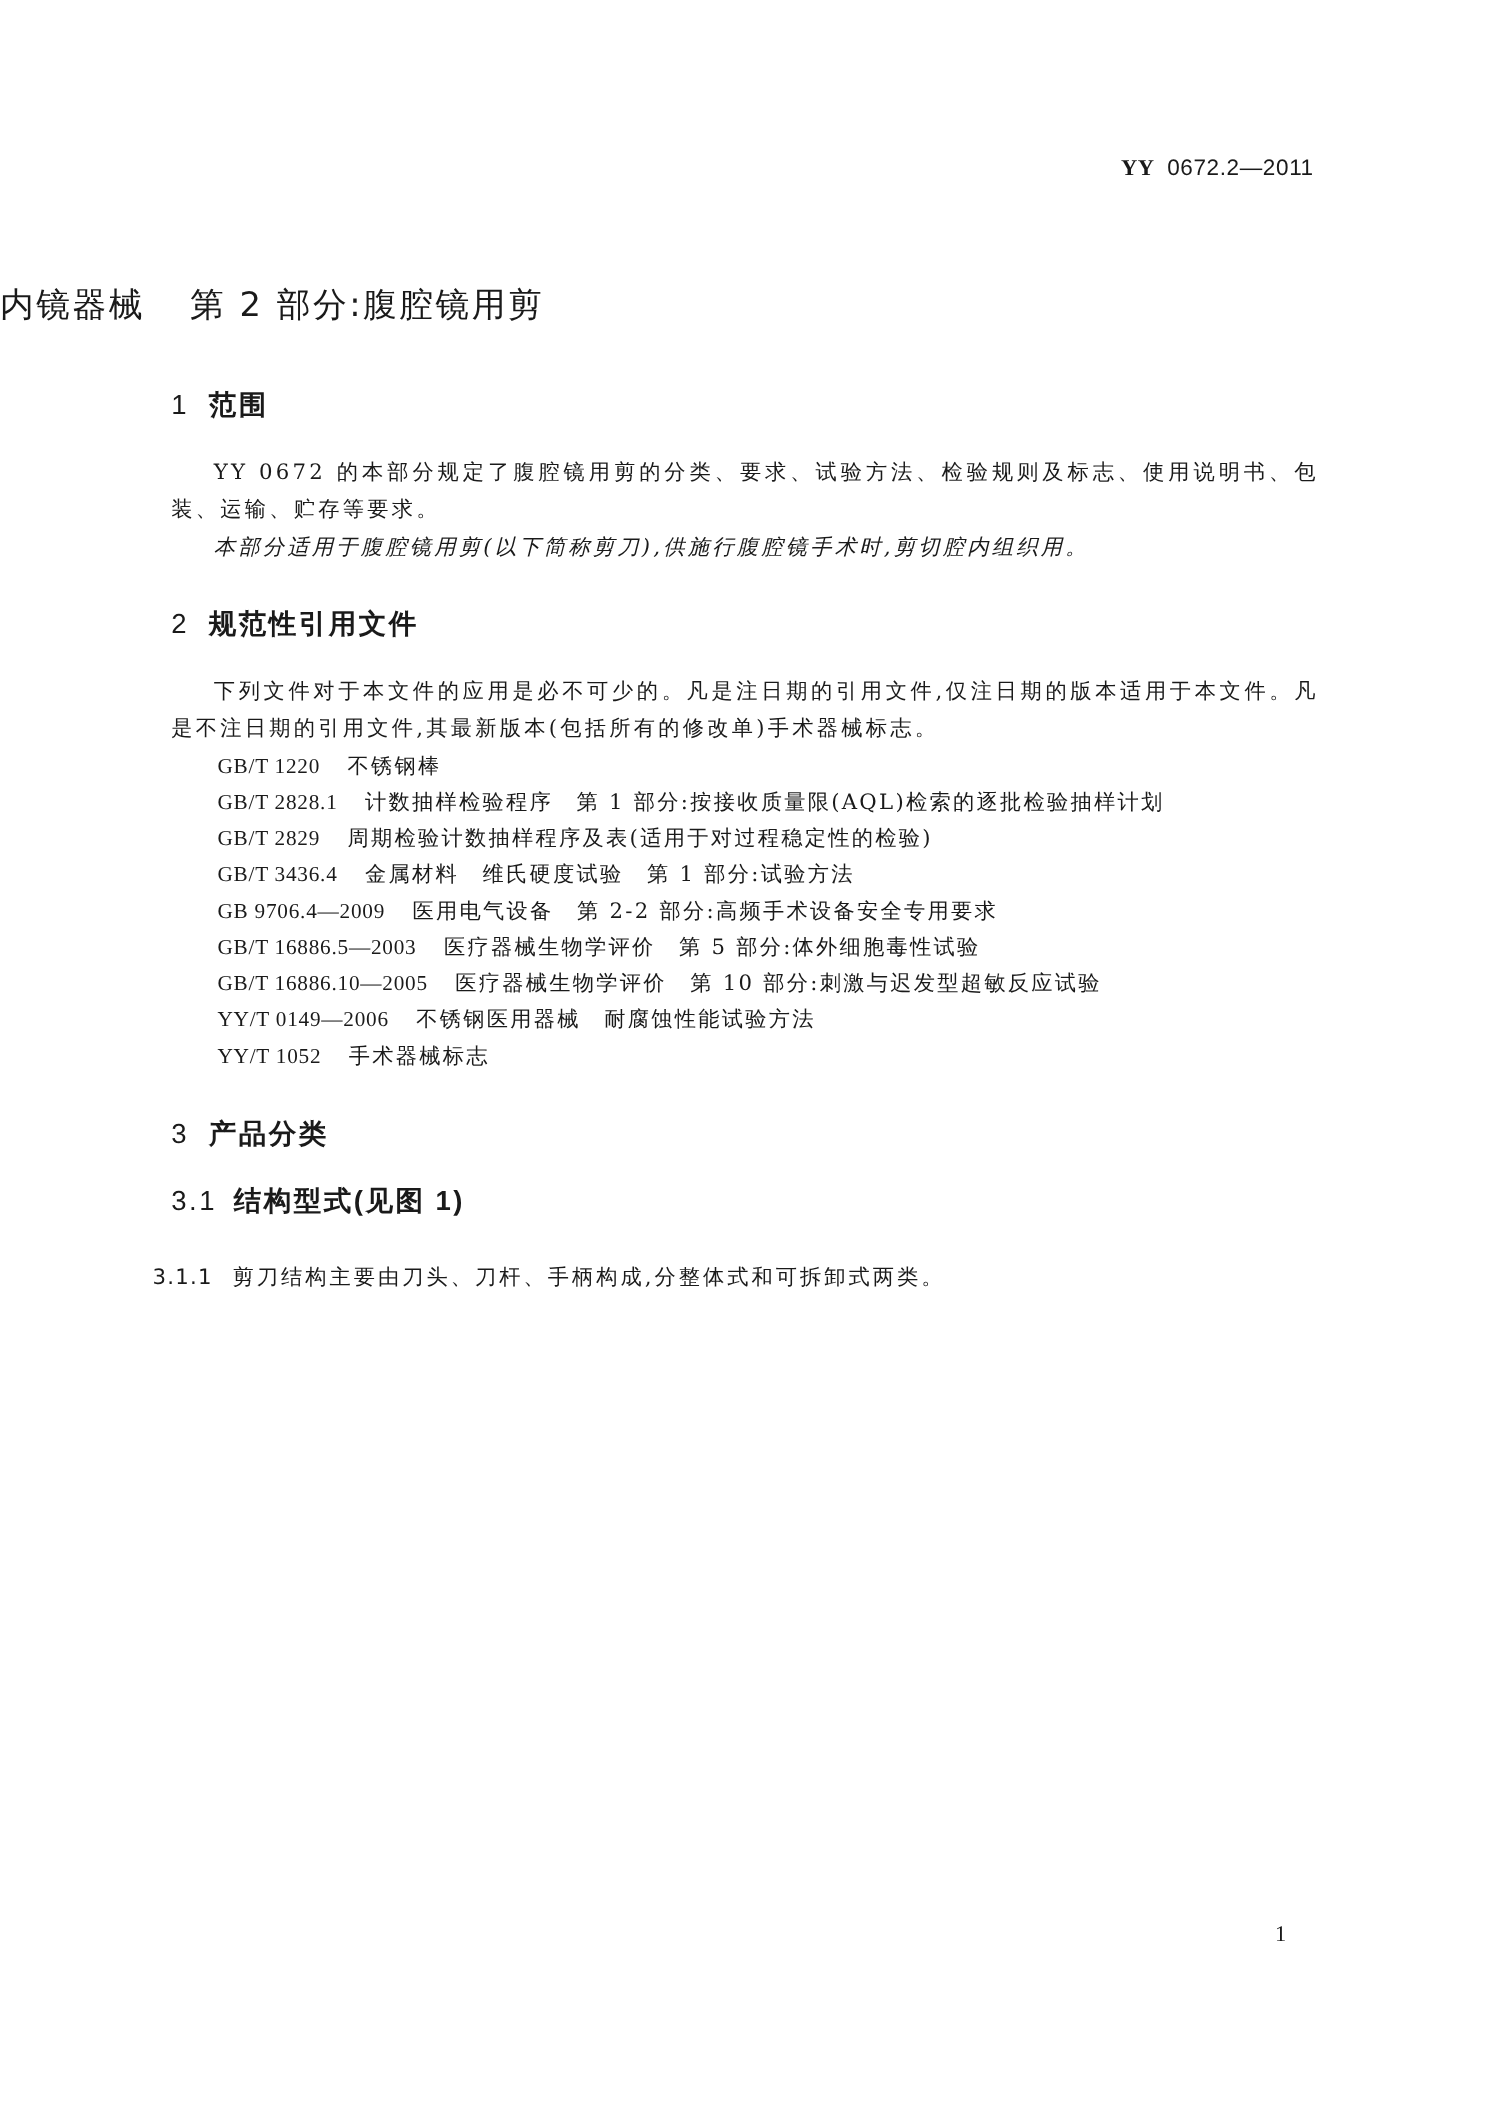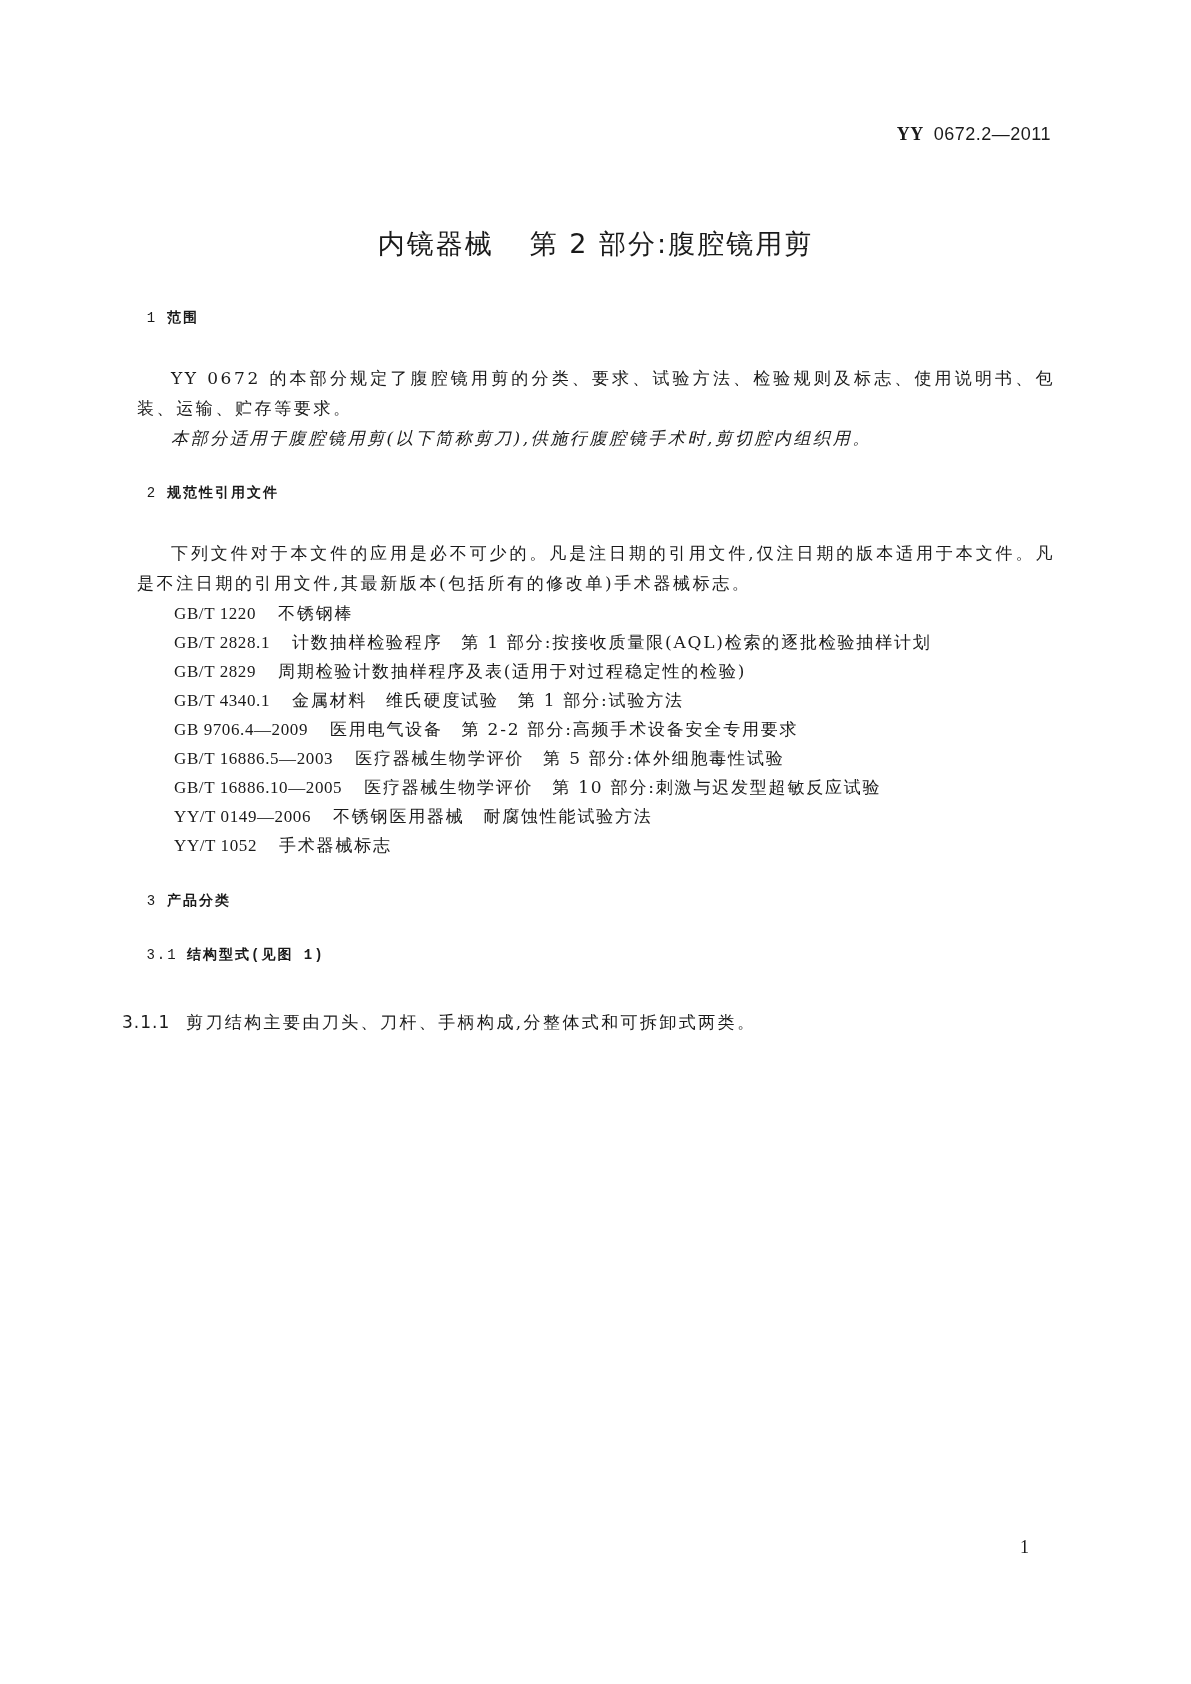--- a/index.html
+++ b/index.html
@@ -33,37 +33,36 @@
     .std-code .prefix {
       font-family: "Liberation Serif", "DejaVu Serif", serif;
       font-weight: bold;
       margin-right: 10px;
     }
     .doc-title {
       position: absolute;
       left: 0;
       width: 1191px;
       top: 226px;
-      text-align: center;
+      text-align: left;
       font-family: "DejaVu Sans", "Liberation Sans", sans-serif;
       font-size: 27px;
       letter-spacing: 2px;
       white-space: nowrap;
     }
     .doc-title .gap { display: inline-block; width: 36px; }
 
     .heading {
       position: absolute;
       left: 137px;
-      font-family: Liberation Mono, monospace;
-      font-size: 14px;
+      font-family: Liberation Sans, sans-serif;
+      font-size: 22px;
       font-weight: bold;
       letter-spacing: 2px;
       white-space: nowrap;
-      text-align: center;
     }
     .heading .num { display: inline-block; min-width: 30px; font-weight: normal; }
     .heading .num.wide { min-width: 50px; }
 
     .para {
       position: absolute;
       left: 137px;
       width: 918px;
       font-size: 17px;
       line-height: 30px;
@@ -133,21 +132,21 @@
   <div class="ref" style="top:598px;">
     <span class="code">GB/T 1220</span><span class="gap"></span><span>不锈钢棒</span>
   </div>
   <div class="ref" style="top:627px;">
     <span class="code">GB/T 2828.1</span><span class="gap"></span><span>计数抽样检验程序　第 1 部分:按接收质量限(AQL)检索的逐批检验抽样计划</span>
   </div>
   <div class="ref" style="top:656px;">
     <span class="code">GB/T 2829</span><span class="gap"></span><span>周期检验计数抽样程序及表(适用于对过程稳定性的检验)</span>
   </div>
   <div class="ref" style="top:685px;">
-    <span class="code">GB/T 4340.1</span><span class="gap"></span><span>金属材料　维氏硬度试验　第 1 部分:试验方法</span>
+    <span class="code">GB/T 3436.4</span><span class="gap"></span><span>金属材料　维氏硬度试验　第 1 部分:试验方法</span>
   </div>
   <div class="ref" style="top:714px;">
     <span class="code">GB 9706.4—2009</span><span class="gap"></span><span>医用电气设备　第 2-2 部分:高频手术设备安全专用要求</span>
   </div>
   <div class="ref" style="top:743px;">
     <span class="code">GB/T 16886.5—2003</span><span class="gap"></span><span>医疗器械生物学评价　第 5 部分:体外细胞毒性试验</span>
   </div>
   <div class="ref" style="top:772px;">
     <span class="code">GB/T 16886.10—2005</span><span class="gap"></span><span>医疗器械生物学评价　第 10 部分:刺激与迟发型超敏反应试验</span>
   </div>

